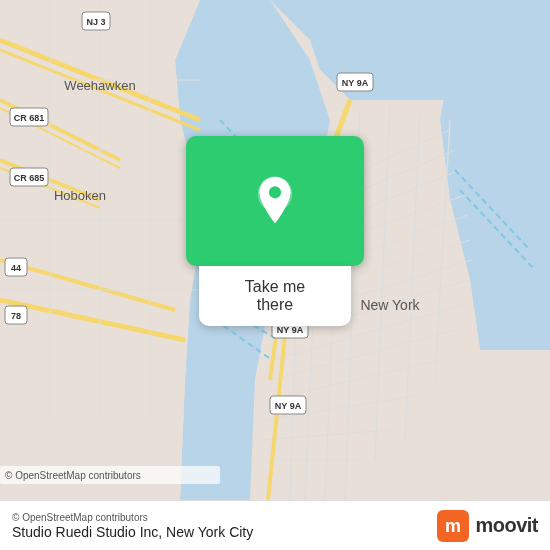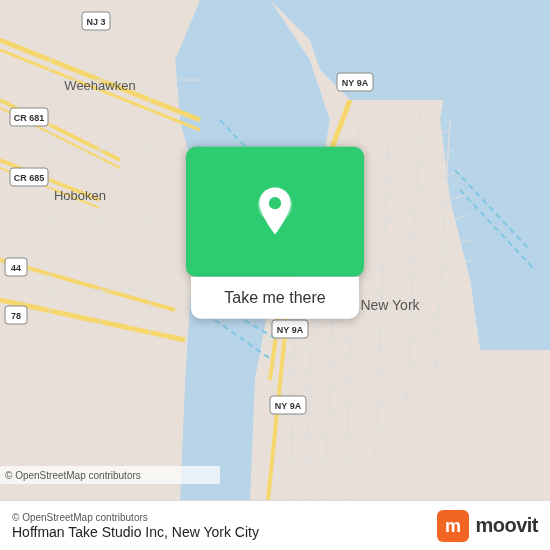--- a/index.html
+++ b/index.html
@@ -57,21 +57,21 @@
 
     #take-me-btn {
       background-color: white;
       border: none;
       border-radius: 0 0 10px 10px;
       padding: 12px 28px;
       font-size: 16px;
       font-weight: 500;
       color: #333;
       cursor: pointer;
-      width: 168px;
+      width: 152px;
       text-align: center;
       box-shadow: 0 3px 8px rgba(0,0,0,0.2);
       margin-top: 0;
     }
 
     
     #bottom-bar {
       width: 550px;
       height: 50px;
       background-color: white;
@@ -242,21 +242,21 @@
         <circle cx="26" cy="20" r="7" fill="#2ecc71"></circle>
       </svg>
     </div>
     <button id="take-me-btn">Take me there</button>
   </div>
 </div>
 
 <div id="bottom-bar">
   <div id="bottom-left">
     <span id="osm-credit">© OpenStreetMap contributors</span>
-    <span id="location-name">Hoffman Take Studio Inc, New York City</span>
+    <span id="location-name">Studio Ruedi Studio Inc, New York City</span>
   </div>
   <div id="moovit-logo">
 
     <svg class="moovit-icon" viewBox="0 0 32 32" xmlns="http://www.w3.org/2000/svg">
       <rect width="32" height="32" rx="6" fill="#f26522"></rect>
       <text x="16" y="22" text-anchor="middle" font-size="18" font-weight="bold" fill="white">m</text>
     </svg>
     <span id="moovit-text">moovit</span>
   </div>
 </div>

